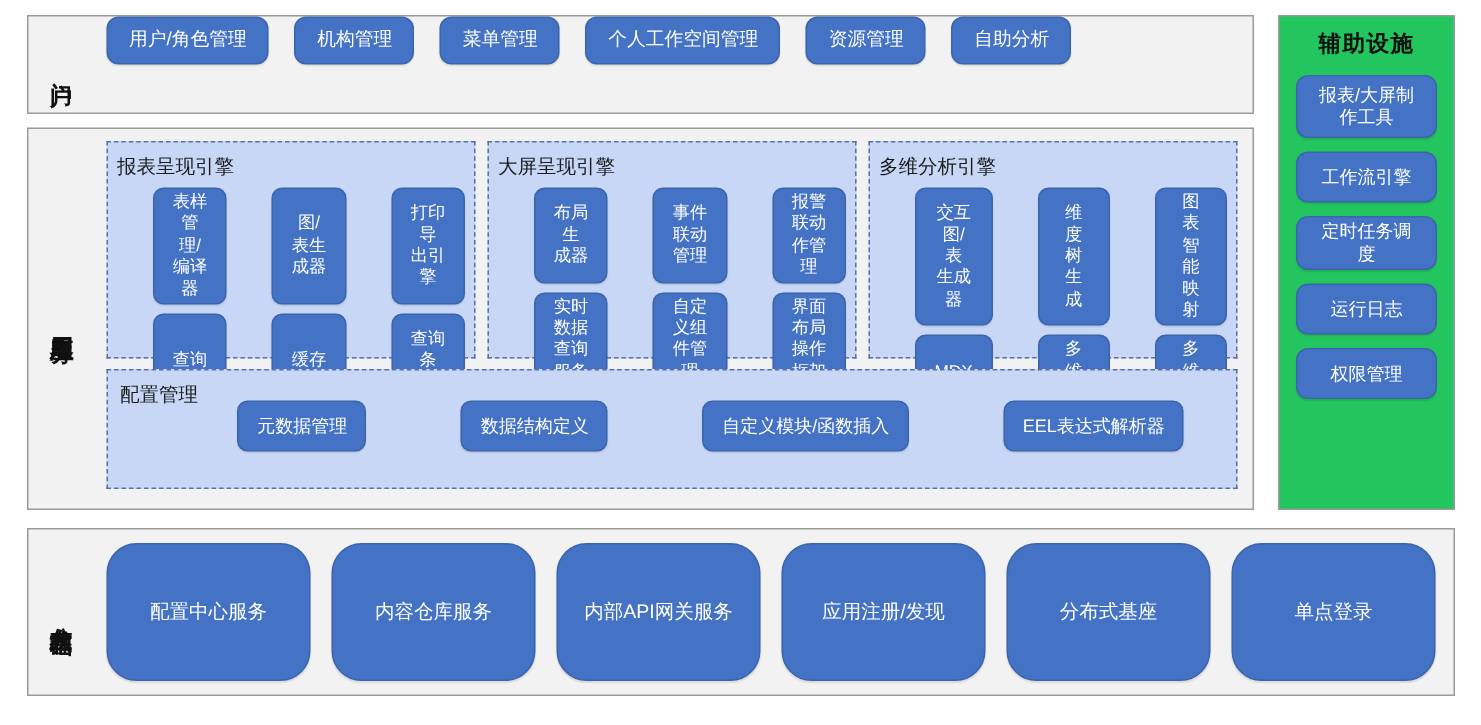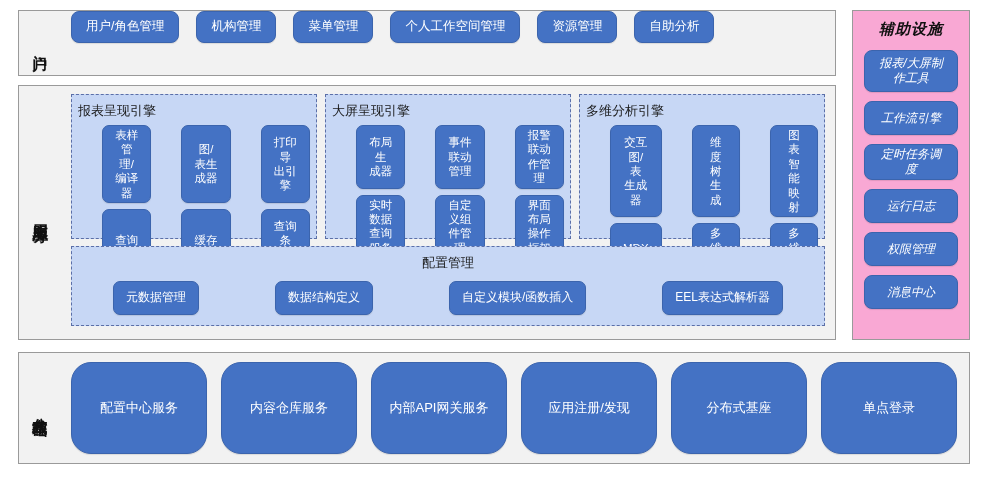--- a/index.html
+++ b/index.html
@@ -70,22 +70,21 @@
     border-radius: 8px;
     font-size: 12.5px;
     flex: 0 0 auto;
     padding: 0 14px;
   }
 
   
   #aux {
     left: 852px; top: 10px;
     width: 118px; height: 330px;
-    background: #f9a8d4;
-    font-style: italic;
+    background: #22c55e;
   }
   #aux .title {
     text-align: center;
     font-weight: bold;
     font-size: 15px;
     color: #111;
     margin-top: 9px;
     letter-spacing: 1px;
   }
   #aux .list {
@@ -144,21 +143,20 @@
   }
   .engine .btn { font-size: 11.5px; margin-left: 24px; }
 
   .config {
     top: 160px;
     height: 80px;
     background: #c7d7f5;
     border: 1px dashed #5b6fa8;
     padding: 4px 8px 8px 8px;
     display: flex;
-    flex-direction: column;
   }
   .config .ctitle {
     text-align: center;
     font-size: 13px;
     color: #1a1a1a;
     margin: 3px 0 6px 0;
   }
   .config .crow {
     flex: 1 1 auto;
     display: flex;
@@ -214,21 +212,20 @@
 
   <div class="panel" id="aux">
     <div class="title">辅助设施</div>
     <div class="list">
       <div class="btn tall">报表/大屏制
 作工具</div>
       <div class="btn">工作流引擎</div>
       <div class="btn">定时任务调度</div>
       <div class="btn">运行日志</div>
       <div class="btn">权限管理</div>
-      <div class="btn">消息中心</div>
     </div>
   </div>
 
   <div class="panel" id="appsvc">
     <div class="side-label">应用服务</div>
 
     <div class="inner engines">
 
       <div class="engine">
         <div class="etitle">报表呈现引擎</div>

